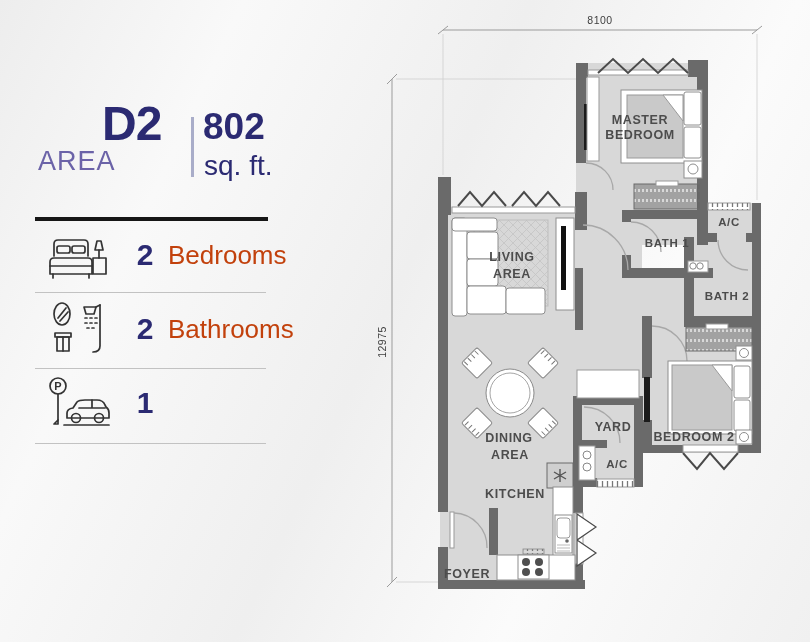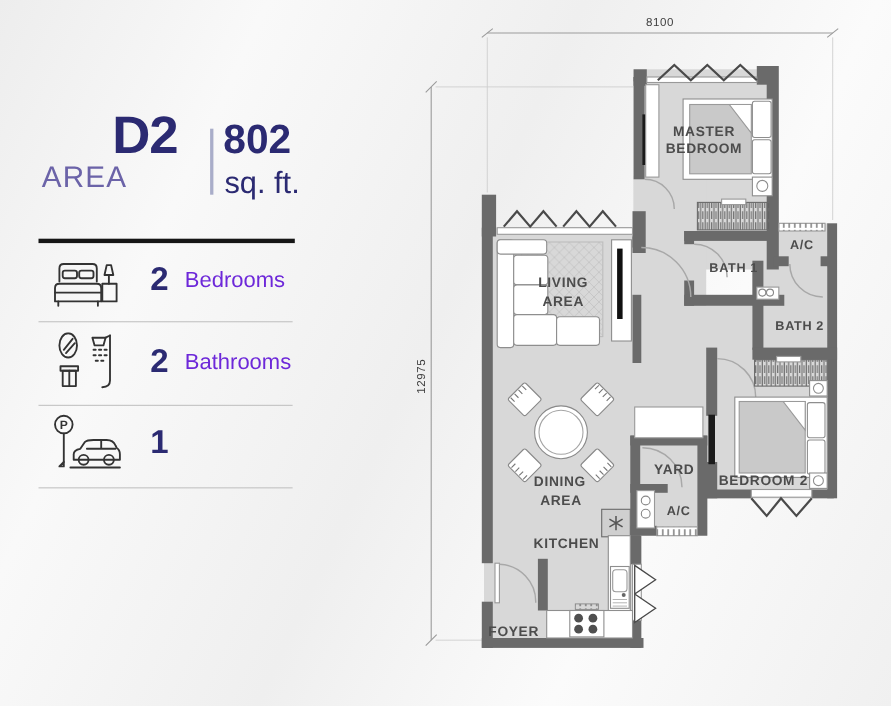--- a/index.html
+++ b/index.html
@@ -13,21 +13,21 @@
   #type-label{left:38px;top:146px;font-size:27px;color:#6b63a8;letter-spacing:1px;}
   #type-value{left:102px;top:96px;font-size:48px;font-weight:700;color:#2b2a72;letter-spacing:-1px;}
   #title-divider{left:191px;top:117px;width:3px;height:60px;background:#a9adc9;}
   #area-value{left:203px;top:106px;font-size:37px;color:#2b2a72;font-weight:700;}
   #area-unit{left:204px;top:150px;font-size:28px;color:#2b2a72;}
   #title-rule{left:35px;top:217px;width:233px;height:4px;background:#161616;}
   .row-divider{left:35px;width:231px;height:1px;background:#c2c2c2;}
   .amenity{left:47px;width:220px;height:58px;display:flex;align-items:center;}
   .amenity .a-icon{width:64px;height:54px;flex:0 0 64px;}
   .amenity .count{margin-left:24px;min-width:20px;font-size:30px;font-weight:700;color:#2b2a72;text-align:center;}
-  .amenity .a-label{margin-left:13px;font-size:20px;color:#6d28d9;}
+  .amenity .a-label{margin-left:13px;font-size:26px;color:#c2410c;}
   
   #plan{left:0;top:0;}
   text.room{fill:#4c4c4c;font-family:"Liberation Sans",sans-serif;font-weight:600;letter-spacing:.6px;}
   text.dim{fill:#3e3e3e;font-family:"Liberation Sans",sans-serif;font-size:10.5px;letter-spacing:.5px;}
   .wall{fill:#6a6a6a;}
   .floor{fill:#d8d8d8;}
   .wht{fill:#ffffff;stroke:#999999;stroke-width:1;}
   .furn{fill:#ffffff;stroke:#8e8e8e;stroke-width:1;}
   .arc{fill:none;stroke:#a8a8a8;stroke-width:1.3;}
   .zig{fill:none;stroke:#4a4a4a;stroke-width:2;stroke-linejoin:miter;}

